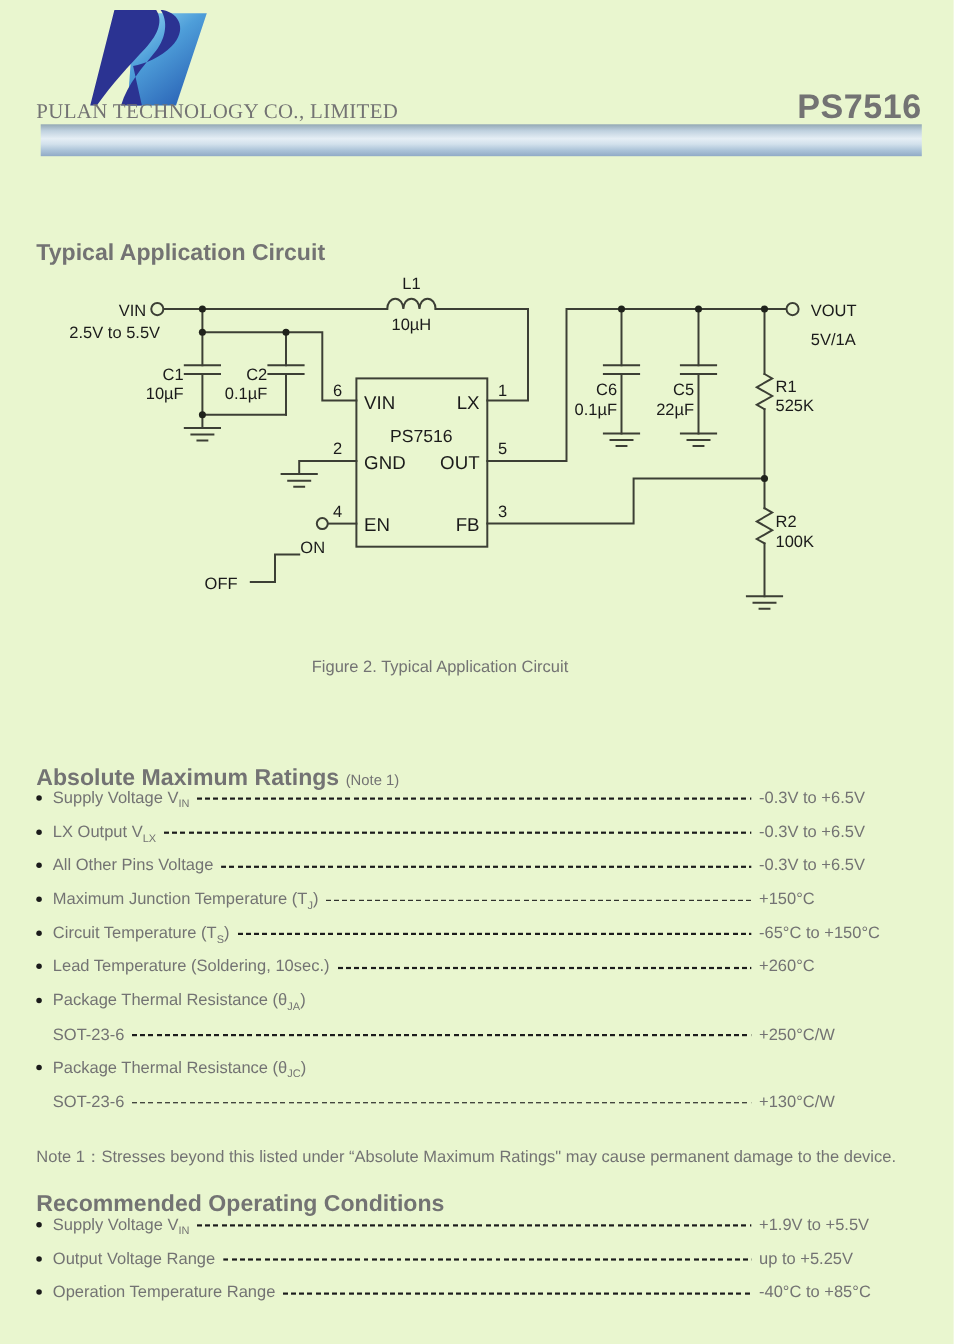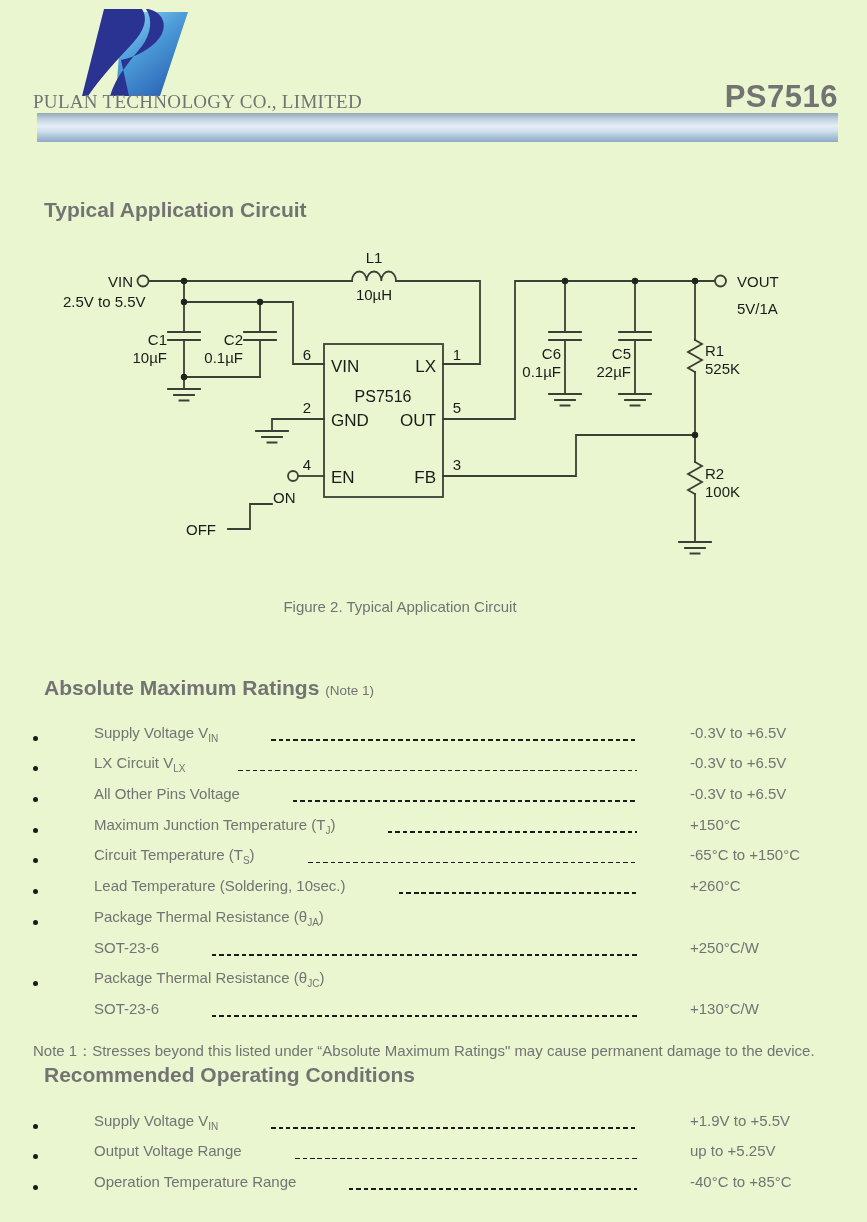--- a/index.html
+++ b/index.html
@@ -20,27 +20,27 @@
   }
   .part-number{
     position:absolute;right:29px;top:79px;
     font-size:31px;font-weight:bold;letter-spacing:.5px;
   }
   .header-bar{
     position:absolute;left:37px;top:113px;width:801px;height:29px;
     background:linear-gradient(180deg,#93a8b4 0%,#bfd1df 20%,#e5eef5 45%,#d2e1ec 62%,#abc3d8 82%,#90aac6 100%);
   }
   
-  .h1{position:absolute;left:44px;font-size:21px;font-weight:bold;white-space:nowrap;}
+  .h1{position:absolute;left:33px;font-size:21px;font-weight:bold;white-space:nowrap;margin-top:20px;}
   .h1 .note-suffix{font-size:13.5px;font-weight:normal;}
   .caption{position:absolute;left:0;top:598px;width:800px;text-align:center;font-size:15px;}
   .note-line{position:absolute;left:33px;top:1019px;width:810px;font-size:15px;white-space:nowrap;margin-top:23px;}
   
   .ratings{position:absolute;left:33px;width:805px;}
-  .row{display:flex;align-items:flex-end;height:30.7px;font-size:15px;white-space:nowrap;gap:46px;}
+  .row{display:flex;align-items:center;height:30.7px;font-size:15px;white-space:nowrap;}
   .bullet{width:15px;flex:none;display:flex;align-items:center;}
   .bullet::before{content:"";display:inline-block;width:5px;height:5px;border-radius:50%;background:#1b1b1b;}
   .lbl{flex:none;}
   .lbl sub{font-size:10px;line-height:0;}
   .leader{
     flex:1;height:1.8px;margin:2px 5px 0 7px;
     background:repeating-linear-gradient(90deg,#1c1c1c 0 4.5px,transparent 4.5px 7.5px);
   }
   .val{flex:none;width:148px;text-align:left;padding-left:2px;}
   .row.indent .bullet{visibility:hidden;}
@@ -184,21 +184,21 @@
 
   <div class="ratings" style="top:710px;">
     <div class="row">
       <span class="bullet"></span>
       <span class="lbl"><span>Supply Voltage V</span><sub>IN</sub><span></span></span>
       <span class="leader"></span>
       <span class="val">-0.3V to +6.5V</span>
     </div>
     <div class="row">
       <span class="bullet"></span>
-      <span class="lbl"><span>LX Circuit V</span><sub>LX</sub><span></span></span>
+      <span class="lbl"><span>LX Output V</span><sub>LX</sub><span></span></span>
       <span class="leader"></span>
       <span class="val">-0.3V to +6.5V</span>
     </div>
     <div class="row">
       <span class="bullet"></span>
       <span class="lbl"><span>All Other Pins Voltage</span><sub></sub><span></span></span>
       <span class="leader"></span>
       <span class="val">-0.3V to +6.5V</span>
     </div>
     <div class="row">

